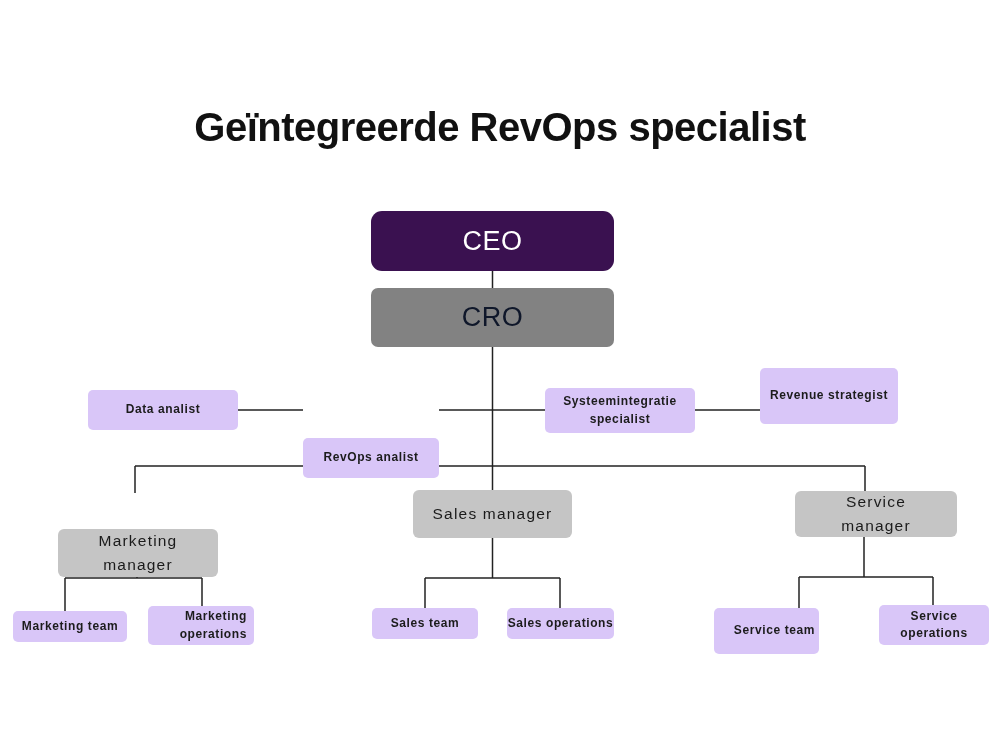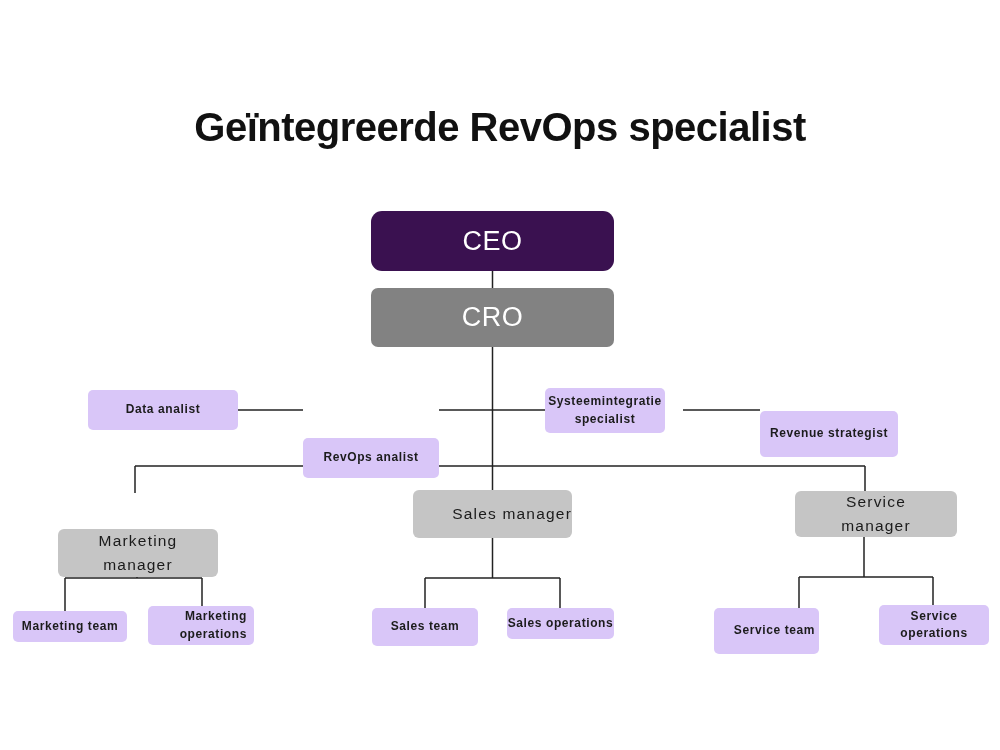--- a/index.html
+++ b/index.html
@@ -40,21 +40,21 @@
   .exec {
     background: #3a1150;
     color: #ffffff;
     border-radius: 11px;
     font-size: 27px;
     font-weight: 500;
     letter-spacing: 0.5px;
   }
   .senior {
     background: #828282;
-    color: #ffffff;
+    color: #0f172a;
     border-radius: 7px;
     font-size: 27px;
     font-weight: 500;
     letter-spacing: 0.5px;
   }
   .mgr {
     background: #c5c5c5;
     color: #1b1b1b;
     border-radius: 6px;
     font-size: 15.5px;
@@ -118,44 +118,44 @@
   <div class="node senior nowrap" style="left:371px; top:288px; width:243px; height:59px;">
     <span>CRO</span>
   </div>
 
   <div class="node spec nowrap" style="left:88px; top:390px; width:150px; height:40px;">
     <span>Data analist</span>
   </div>
   <div class="node spec nowrap" style="left:303px; top:390px; width:136px; height:40px;margin-top:48px;">
     <span>RevOps analist</span>
   </div>
-  <div class="node spec" style="left:545px; top:388px; width:120px; height:45px;">
+  <div class="node spec" style="left:545px; top:388px; width:150px; height:45px;">
     <span style="max-width:132px;">Systeemintegratie specialist</span>
   </div>
-  <div class="node spec nowrap" style="left:760px; top:411px; width:138px; height:46px;">
+  <div class="node spec nowrap" style="left:760px; top:368px; width:138px; height:56px;">
     <span>Revenue strategist</span>
   </div>
 
   <div class="node mgr" style="left:58px; top:493px; width:160px; height:48px;margin-top:36px;">
     <span style="max-width:120px;">Marketing manager</span>
   </div>
-  <div class="node mgr nowrap" style="left:413px; top:490px; width:159px; height:48px;justify-content:flex-end;">
+  <div class="node mgr nowrap" style="left:413px; top:490px; width:159px; height:48px;">
     <span>Sales manager</span>
   </div>
   <div class="node mgr" style="left:783px; top:491px; width:162px; height:46px;margin-left:12px;">
     <span style="max-width:100px;">Service manager</span>
   </div>
 
   <div class="node spec nowrap" style="left:13px; top:611px; width:114px; height:31px;">
     <span>Marketing team</span>
   </div>
   <div class="node spec" style="left:148px; top:606px; width:106px; height:39px;text-align:right;">
     <span style="max-width:92px;">Marketing operations</span>
   </div>
-  <div class="node spec nowrap" style="left:372px; top:608px; width:106px; height:38px;">
+  <div class="node spec nowrap" style="left:372px; top:608px; width:106px; height:31px;">
     <span>Sales team</span>
   </div>
   <div class="node spec nowrap" style="left:507px; top:608px; width:107px; height:31px;align-items:center;">
     <span>Sales operations</span>
   </div>
   <div class="node spec nowrap" style="left:714px; top:608px; width:105px; height:46px;padding-left:16px;">
     <span>Service team</span>
   </div>
   <div class="node spec" style="left:879px; top:605px; width:110px; height:40px;">
     <span style="max-width:82px;">Service operations</span>

